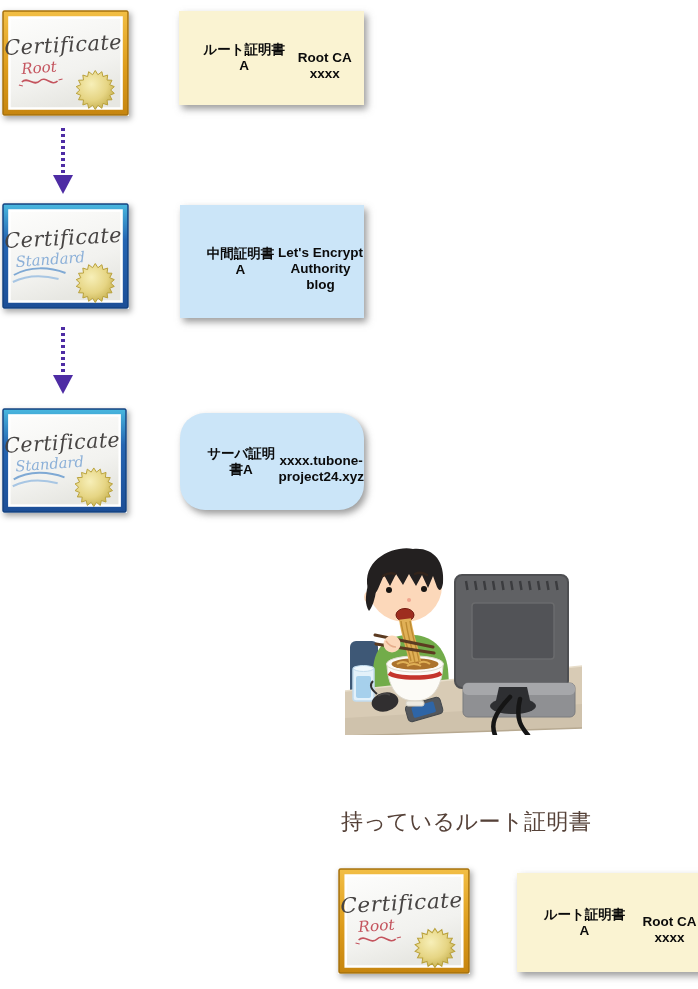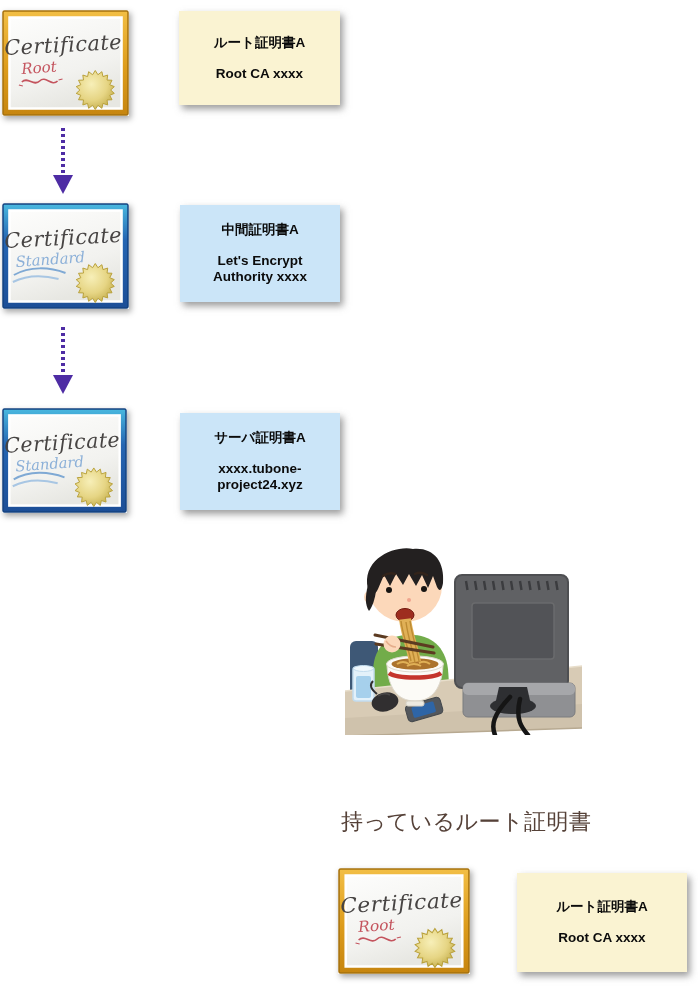--- a/index.html
+++ b/index.html
@@ -16,32 +16,33 @@
   #cert-root-bottom{left:338px;top:868px;width:132px;height:106px;}
   .cert-title{
     font-family:"DejaVu Serif",serif;font-style:italic;font-size:21px;
     fill:#474443;letter-spacing:.5px;
   }
   .cert-sub{font-family:"DejaVu Serif",serif;font-style:italic;}
   .cert-sub-root{font-size:15px;fill:#C4545E;}
   .cert-sub-std{font-size:15px;fill:#8CB0D8;}
   
   .note{
-    position:absolute;display:flex;flex-direction:column;align-items:center;
+    position:absolute;display:flex;flex-direction:row;align-items:center;
     justify-content:center;text-align:center;color:#0b0b0b;
     box-shadow:3px 4px 7px rgba(90,90,90,0.6);
+    padding-left:24px;
   }
   .note-title{font-size:13.5px;font-weight:bold;line-height:16px;}
   .note-body{margin-top:15px;}
   .note-line{font-size:13.5px;font-weight:bold;line-height:16px;}
   .note-cream{background:var(--cream,#FAF3D2);}
   .note-blue{background:var(--blue,#CBE5F8);}
   #note-root-top{left:179px;top:11px;width:161px;height:94px;}
-  #note-intermediate{left:180px;top:205px;width:160px;height:97px;}
-  #note-server{left:180px;top:413px;width:160px;height:97px;}
+  #note-intermediate{left:180px;top:205px;width:160px;height:113px;}
+  #note-server{left:180px;top:413px;width:160px;height:97px;border-radius:25px;}
   #note-root-bottom{left:517px;top:873px;width:170px;height:99px;}
   
   .arrow{position:absolute;width:20px;}
   #arrow-1{left:53px;top:128px;height:66px;}
   #arrow-2{left:53px;top:327px;height:67px;}
   .arrow-line{
     position:absolute;left:8px;top:0;width:3.5px;height:calc(100% - 18px);
     background:repeating-linear-gradient(to bottom,var(--purple,#4E2CA4) 0 3px,transparent 3px 6px);
   }
   .arrow-head{
@@ -122,21 +123,21 @@
       <path d="M12,72 C28,63 48,64 64,70" stroke="#7FA9D4" stroke-width="2" fill="none"></path>
       <path d="M11,79 C25,72 42,72 57,76" stroke="#A8C6E3" stroke-width="2" fill="none"></path>
       <polygon class="seal-star" fill="url(#sealGrad)" stroke="#B9A13B" stroke-width="1" points="94.00,60.50 96.69,64.74 100.67,61.68 101.75,66.58 106.53,65.06 105.87,70.04 110.89,70.25 108.57,74.70 113.20,76.61 109.50,80.00 113.20,83.39 108.57,85.30 110.89,89.75 105.87,89.96 106.53,94.94 101.75,93.42 100.67,98.32 96.69,95.26 94.00,99.50 91.31,95.26 87.33,98.32 86.25,93.42 81.47,94.94 82.13,89.96 77.11,89.75 79.43,85.30 74.80,83.39 78.50,80.00 74.80,76.61 79.43,74.70 77.11,70.25 82.13,70.04 81.47,65.06 86.25,66.58 87.33,61.68 91.31,64.74"></polygon>
     </svg>
   </figure>
 
   <div class="note note-blue" id="note-intermediate">
     <div class="note-title">中間証明書A</div>
     <div class="note-body">
       <div class="note-line">Let's Encrypt</div>
-      <div class="note-line">Authority xxxx</div>
+      <div class="note-line">Authority blog</div>
     </div>
   </div>
 
   <div class="arrow" id="arrow-2">
     <div class="arrow-line"></div>
     <div class="arrow-head"></div>
   </div>
 
   <figure class="cert" id="cert-standard-bottom" style="margin:0;">
     <svg viewBox="0 0 128 106" preserveAspectRatio="none">

